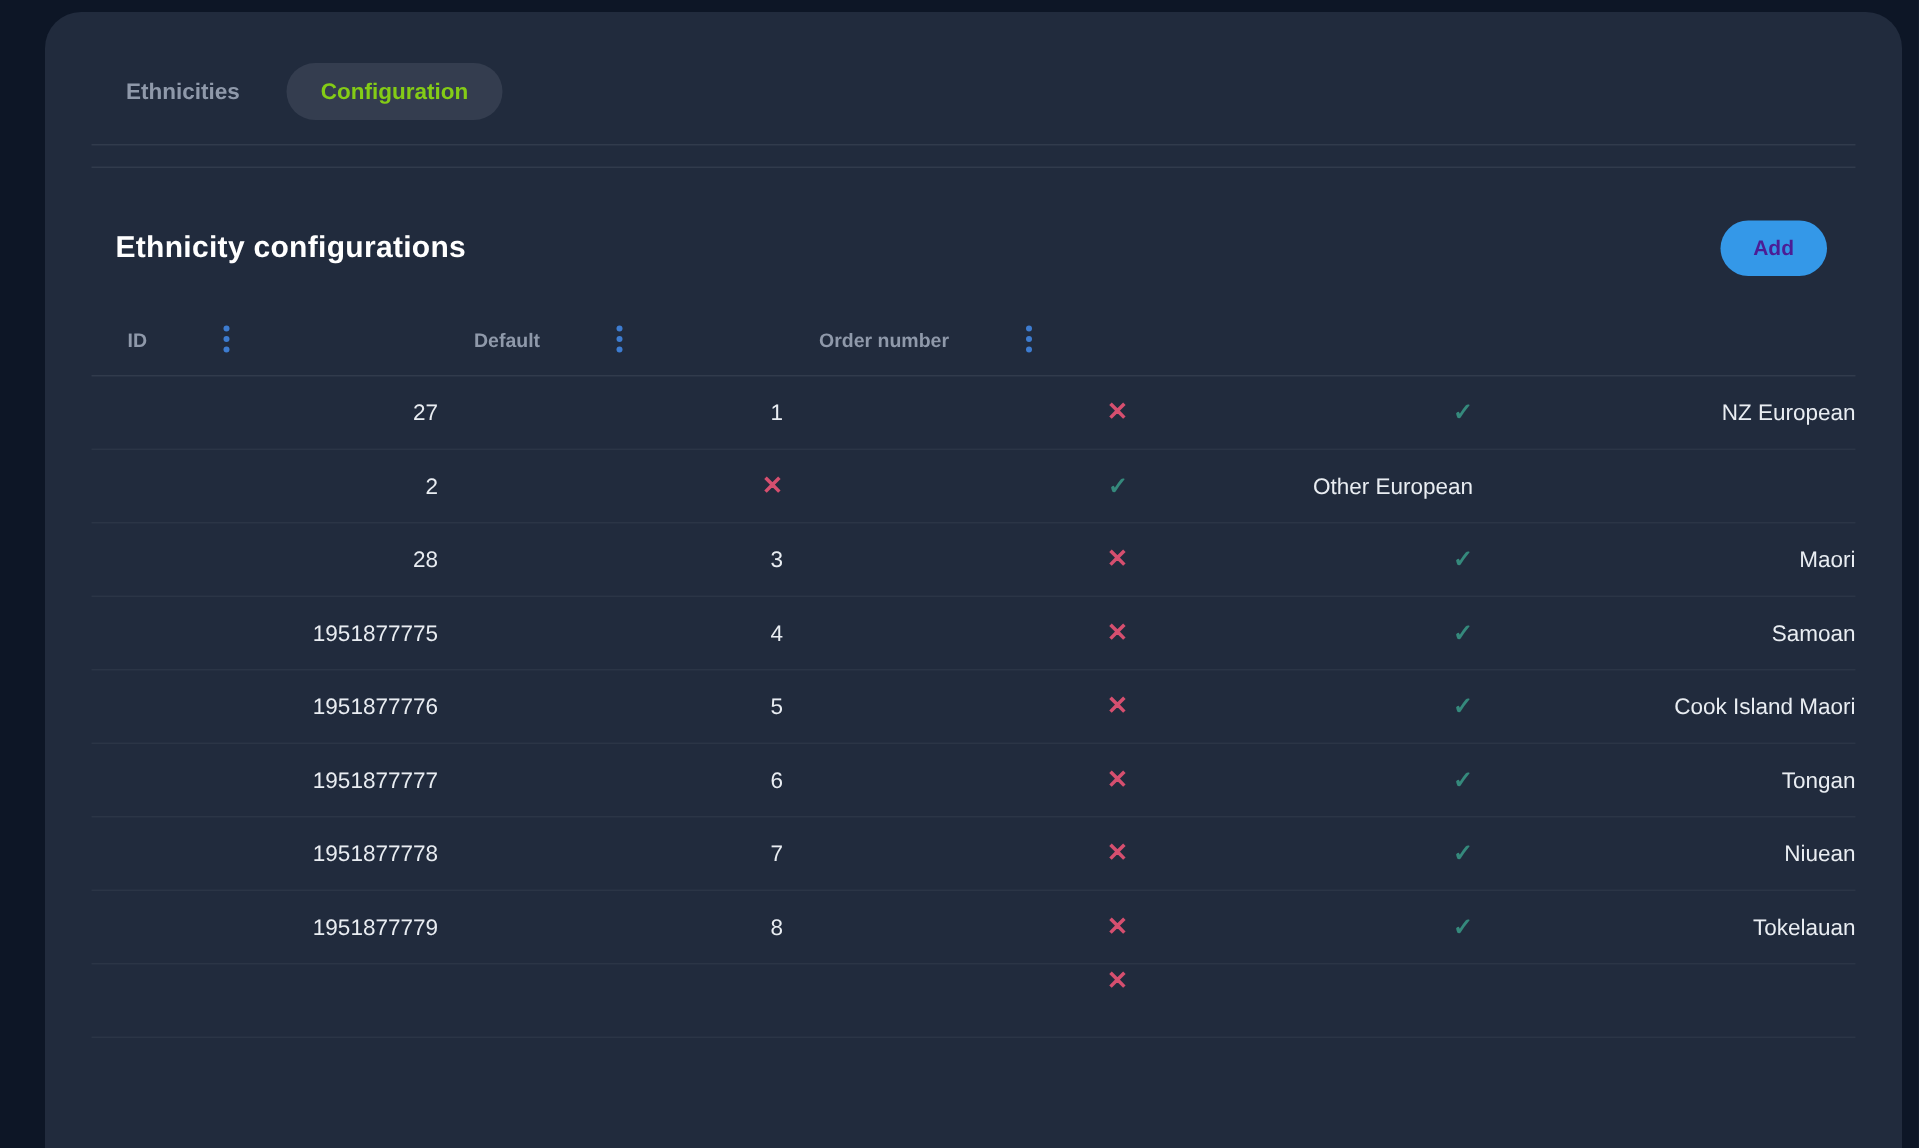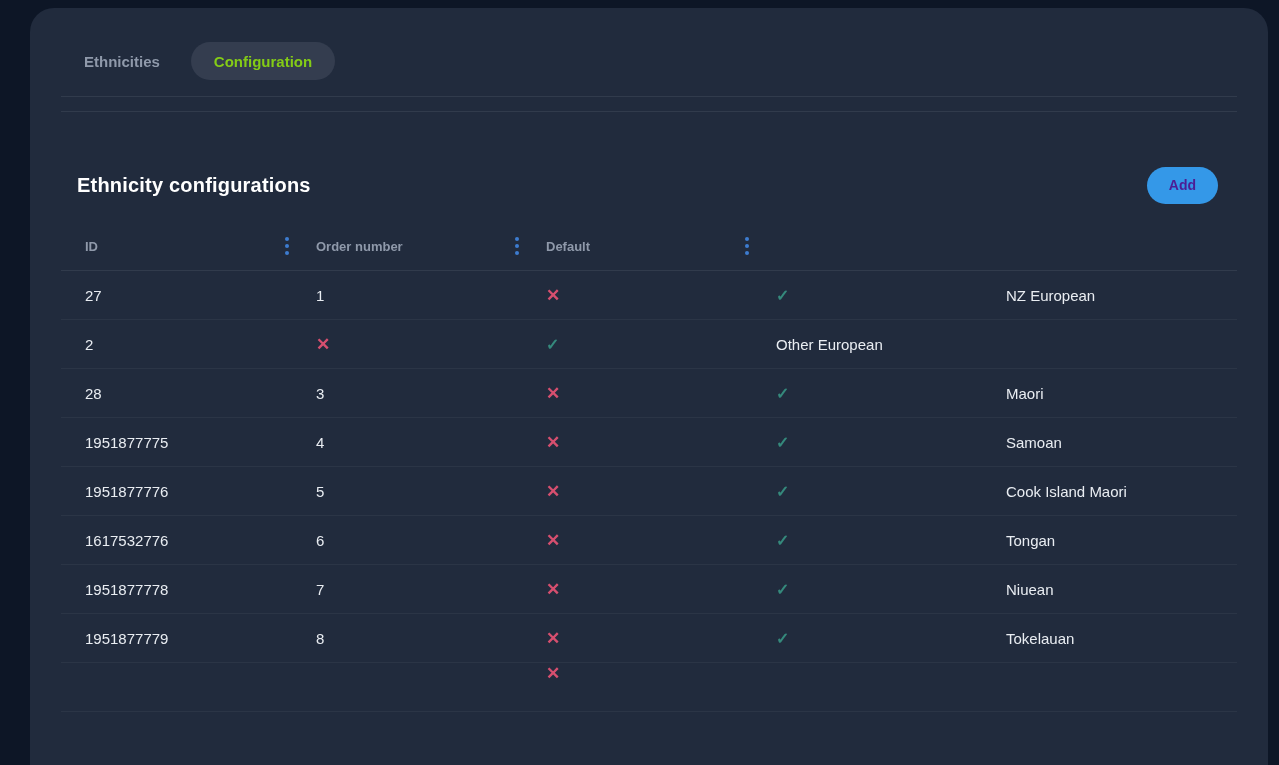--- a/index.html
+++ b/index.html
@@ -33,46 +33,46 @@
   .fed-tabs { display: flex; align-items: center; gap: 10px; margin-top: 44px; height: 44px; margin-left: 4px; }
   .fed-tab {
     height: 44px; padding: 0 18px; border: none; background: transparent;
     border-radius: 22px; color: var(--muted-text, #8f99aa);
     font-family: inherit; font-size: 15px; font-weight: 600; cursor: pointer;
   }
   .fed-tab.active { background: var(--pill-bg, #343d4f); color: #fff; font-weight: 700; }
   .divider-2 { margin-top: 14px; }
 
   
-  .section-header { display: flex; align-items: center; justify-content: space-between; margin-top: 54px; height: 38px; padding-left: 16px; }
+  .section-header { display: flex; align-items: center; justify-content: space-between; margin-top: 34px; height: 38px; padding-left: 16px; }
   .section-title { color: #fff; font-size: 20px; font-weight: 700; letter-spacing: 0.2px; }
   .add-btn {
     height: 37px; padding: 0 22px; border: none; border-radius: 19px;
     background: var(--accent-blue, #3498e8); color: #4c1d95;
     font-family: inherit; font-size: 14px; font-weight: 700; cursor: pointer;
     margin-right: 19px;
   }
 
   
   .table { margin-top: 18px; }
   .thead, .tr {
     display: grid;
     grid-template-columns: 231px 230px 230px 230px 1fr;
     height: 49px; align-items: center;
   }
   .thead { border-bottom: 1px solid var(--divider, #313b4c); }
   .th {
     display: flex; align-items: center; padding-left: 24px;
-    color: var(--muted-text, #8f99aa); font-size: 13px; font-weight: 600; justify-content: space-between;
+    color: var(--muted-text, #8f99aa); font-size: 13px; font-weight: 600;
   }
   .kebab { display: inline-flex; flex-direction: column; gap: 3px; margin-left: 48px; padding: 3px; cursor: pointer; }
   .kebab i { display: block; width: 4px; height: 4px; border-radius: 50%; background: var(--kebab-blue, #3d7cd0); }
 
   .tr { border-bottom: 1px solid var(--row-divider, #2b3546); }
-  .td { padding-left: 24px; color: var(--cell-text, #e9edf2); font-size: 15px; }
+  .td { padding-left: 24px; color: var(--cell-text, #e9edf2); font-size: 15px; text-align: right; }
   .cross { color: var(--false-red, #d64f6f); font-size: 17px; font-weight: 700; line-height: 1; }
   .check { color: var(--true-green, #35897c); font-size: 16px; font-weight: 700; line-height: 1; }
   .tr.partial { align-items: start; }
   .tr.partial .td { padding-top: 2px; }
 </style>
 </head>
 <body>
 
 <div class="card">
 
@@ -93,29 +93,29 @@
     <div class="thead">
         <div class="th">
           <span>ID</span>
           <span class="kebab">
             <i></i>
             <i></i>
             <i></i>
           </span>
         </div>
         <div class="th">
-          <span>Order number</span>
+          <span>Default</span>
           <span class="kebab">
             <i></i>
             <i></i>
             <i></i>
           </span>
         </div>
         <div class="th">
-          <span>Default</span>
+          <span>Order number</span>
           <span class="kebab">
             <i></i>
             <i></i>
             <i></i>
           </span>
         </div>
       </div>
     <div class="tbody">
         <div class="tr">
           <div class="td">27</div>
@@ -145,21 +145,21 @@
           <div class="td">Samoan</div>
         </div>
         <div class="tr">
           <div class="td">1951877776</div>
           <div class="td">5</div>
           <div class="td icon-td"><span class="cross">✕</span></div>
           <div class="td icon-td"><span class="check">✓</span></div>
           <div class="td">Cook Island Maori</div>
         </div>
         <div class="tr">
-          <div class="td">1617532776</div>
+          <div class="td">1951877777</div>
           <div class="td">6</div>
           <div class="td icon-td"><span class="cross">✕</span></div>
           <div class="td icon-td"><span class="check">✓</span></div>
           <div class="td">Tongan</div>
         </div>
         <div class="tr">
           <div class="td">1951877778</div>
           <div class="td">7</div>
           <div class="td icon-td"><span class="cross">✕</span></div>
           <div class="td icon-td"><span class="check">✓</span></div>

